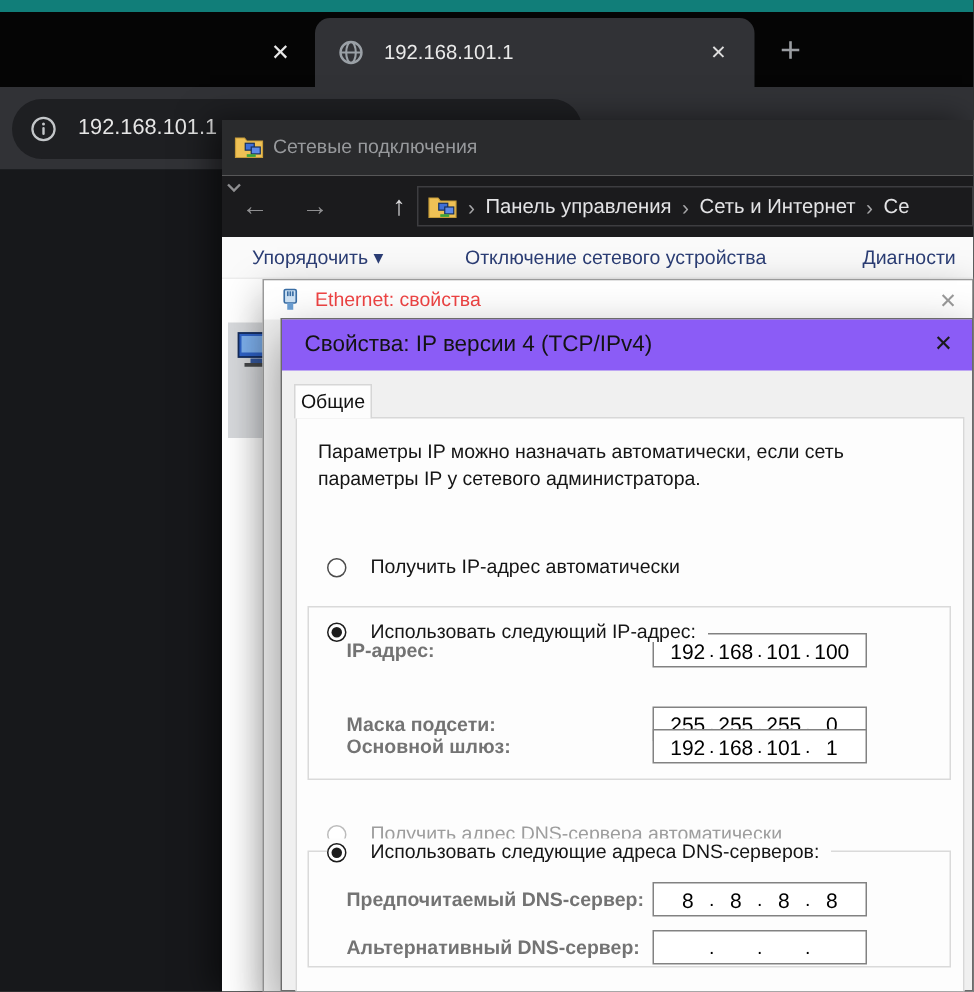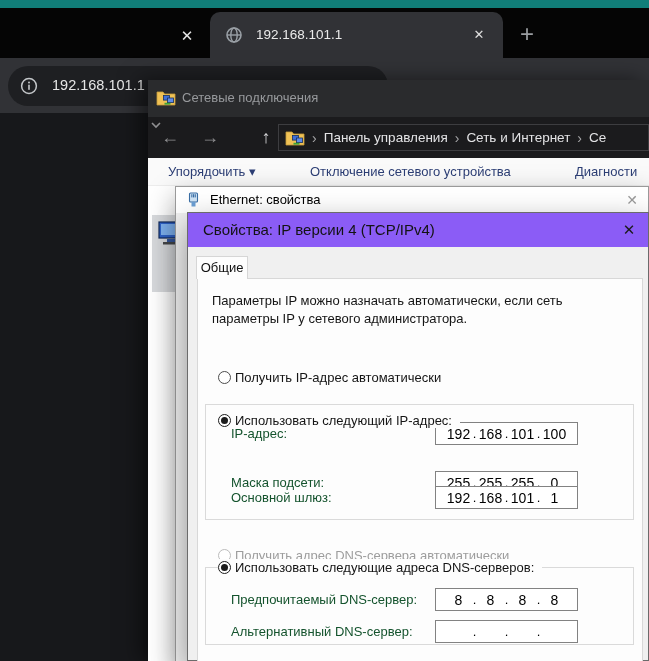--- a/index.html
+++ b/index.html
@@ -50,50 +50,50 @@
   .cmd-org { left:20px; } .cmd-dis { left:162px; } .cmd-diag { left:427px; }
   .econtent { position:absolute; left:0; top:106px; width:100%; bottom:0; background:#fff; }
   .selitem { position:absolute; left:4px; top:29px; width:33px; height:77px; background:#d7d9dc; overflow:hidden; }
   .selitem svg { position:absolute; left:5px; top:5px; }
 
   
   .ethdlg { position:absolute; left:175px; top:186px; width:474px; height:480px;
     background:#f0f0f0; border:1px solid #9a9a9a; box-shadow:0 10px 26px rgba(0,0,0,.35); }
   .ethtitle { position:absolute; left:0; top:0; width:100%; height:26px; background:#fff; }
   .ethtitle .dicon { position:absolute; left:11px; top:5px; width:13px; height:16px; }
-  .ethtitle .dtext { position:absolute; left:34px; top:5px; font-size:13px; color:#000000; white-space:nowrap; }
+  .ethtitle .dtext { position:absolute; left:34px; top:5px; font-size:13px; color:#ef4444; white-space:nowrap; }
   .ethtitle .dclose { position:absolute; right:6px; top:3px; width:20px; height:20px; color:#9a9a9a;
     font-size:14px; line-height:20px; text-align:center; }
 
   
   .ipdlg { position:absolute; left:187px; top:212px; width:462px; height:449px;
     background:#f0f0f0; border:1px solid #6b6b6b; box-shadow:0 12px 30px rgba(0,0,0,.4); }
   .iptitle { position:absolute; left:0; top:0; width:100%; height:34px; background:#8b5cf6; }
   .iptitle .dtext { position:absolute; left:15px; top:8px; font-size:15px; color:#131313; white-space:nowrap; }
   .iptitle .dclose { position:absolute; right:7px; top:6px; width:24px; height:22px; color:#1a1a1a;
     font-size:15px; line-height:22px; text-align:center; }
   .gtab { position:absolute; left:8px; top:43px; width:52px; height:23px; background:#fdfdfd;
     border:1px solid #d6d6d6; border-bottom:none; z-index:2; font-size:13px; color:#111;
     text-align:center; line-height:22px; }
   .panel { position:absolute; left:9px; top:65px; width:446px; height:384px; background:#fdfdfd;
     border:1px solid #d8d8d8; }
   .intro { position:absolute; left:14px; top:13px; font-size:13px; color:#151515; line-height:18px; }
-  .radio-row { position:absolute; left:20px; height:16px; display:flex; align-items:center; gap:4px; z-index:2; }
+  .radio-row { position:absolute; left:20px; height:16px; display:flex; align-items:flex-end; gap:16px; z-index:2; }
   .r1 { top:90px; } .r2 { top:117px; background:#fdfdfd; padding-right:8px;margin-top:16px; }
   .r3 { top:268px; } .r4 { top:280px; background:#fdfdfd; padding-right:8px; }
   .radio { width:13px; height:13px; border:1px solid #4c4c4c; border-radius:50%; background:#fff;
     position:relative; flex:0 0 auto; }
   .radio.checked { border:1.5px solid #1c1c1c; }
   .radio.checked::after { content:""; position:absolute; inset:2px; background:#1c1c1c; border-radius:50%; }
   .radio.disabled { border-color:#bcbcbc; }
   .radio-label { font-size:13px; color:#151515; white-space:nowrap; }
   .radio-label.dim { color:#9d9d9d; }
   .groupbox { position:absolute; left:7px; width:429px; border:1px solid #dadada; }
   .gb1 { top:125px; height:116px; } .gb2 { top:288px; height:78px; }
-  .field-label { position:absolute; left:25px; font-size:13px; color:#14532d; line-height:23px; white-space:nowrap; }
+  .field-label { position:absolute; left:25px; font-size:13px; color:#737373; line-height:23px; white-space:nowrap;font-weight:bold; }
   .ipbox { position:absolute; left:229px; width:143px; height:23px; background:#fff;
     border:1px solid #828282; display:flex; align-items:center; padding:0 9px; }
   .oct { flex:1; text-align:center; font-size:14px; color:#000; }
   .ip-dot { width:5px; text-align:center; font-size:13px; color:#000; }
   .ip-dot::before { content:"."; }
   .frow1 { top:17px; } .frow2 { top:49px;margin-top:17px; } .frow3 { top:81px; }
   .frow4 { top:20px; } .frow5 { top:52px; }
   svg { display:block; }
 </style>
 </head>

